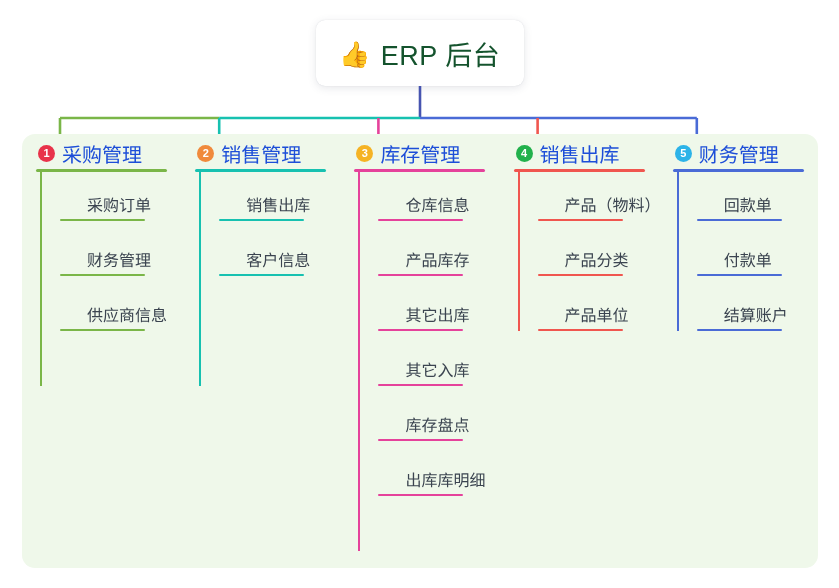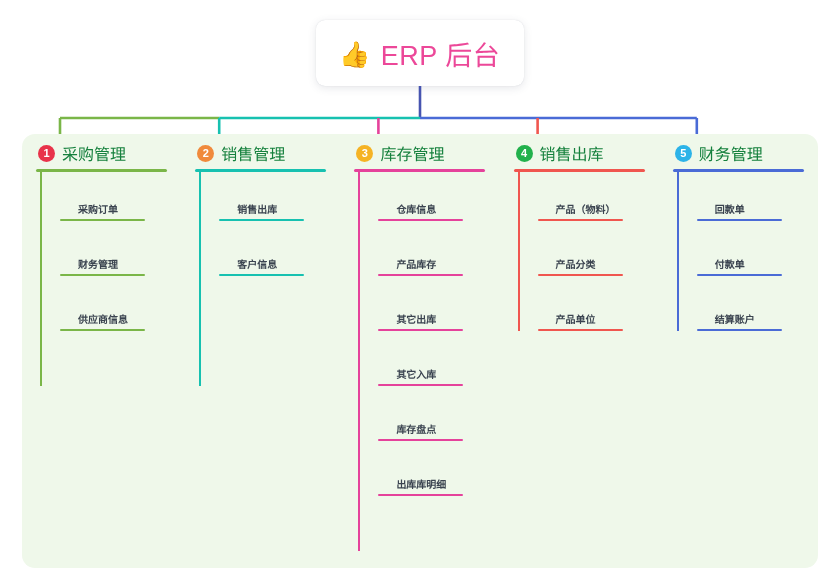--- a/index.html
+++ b/index.html
@@ -37,21 +37,21 @@
     box-sizing: border-box;
   }
   .root-emoji {
     font-size: 25px;
     line-height: 1;
     display: inline-block;
     transform: translateY(1px);
   }
   .root-title {
     font-size: 27px;
-    color: #ec4899;
+    color: #14532d;
     letter-spacing: 0.5px;
     white-space: nowrap;
   }
 
   
   #connectors {
     position: absolute;
     left: 0;
     top: 0;
     width: 839px;
@@ -100,22 +100,22 @@
     border-radius: 50%;
     color: #ffffff;
     font-size: 11px;
     line-height: 17px;
     text-align: center;
     font-weight: bold;
     flex: 0 0 auto;
     margin-right: 7px;
   }
   .col-title {
-    font-size: 16px;
-    color: #15803d;
+    font-size: 20px;
+    color: #1d4ed8;
     white-space: nowrap;
   }
   .col-head-rule {
     position: absolute;
     left: 14px;
     bottom: 0;
     height: 3px;
     width: 131px;
     border-radius: 2px;
   }
@@ -131,26 +131,25 @@
     top: 0;
     width: 2px;
   }
   .leaf {
     position: relative;
     height: 55px;
     box-sizing: border-box;
   }
   .leaf-label {
     position: absolute;
-    left: 36px;
+    left: 45px;
     bottom: 11px;
-    font-size: 10px;
+    font-size: 16px;
     color: #3b4450;
     white-space: nowrap;
-    font-weight: bold;
   }
   .leaf-rule {
     position: absolute;
     left: 18px;
     bottom: 6px;
     height: 1.6px;
     width: 85px;
     border-radius: 1px;
   }
 </style>

